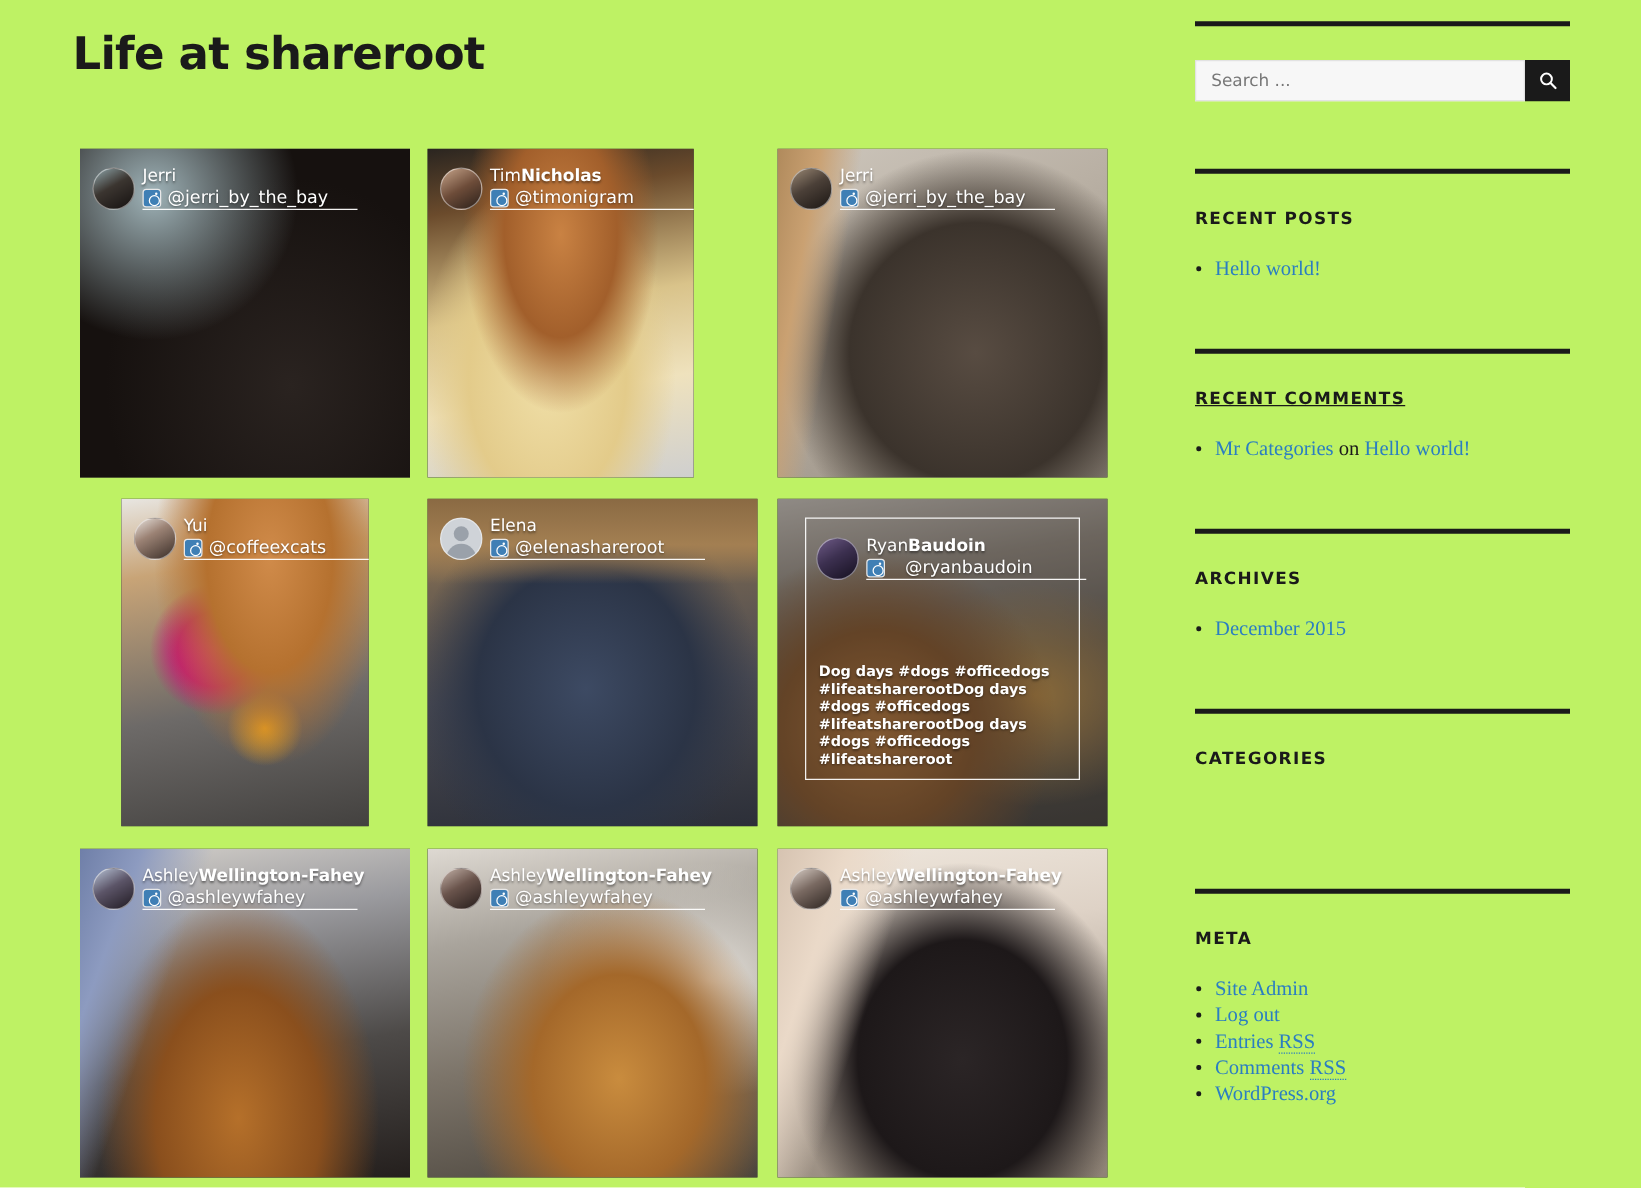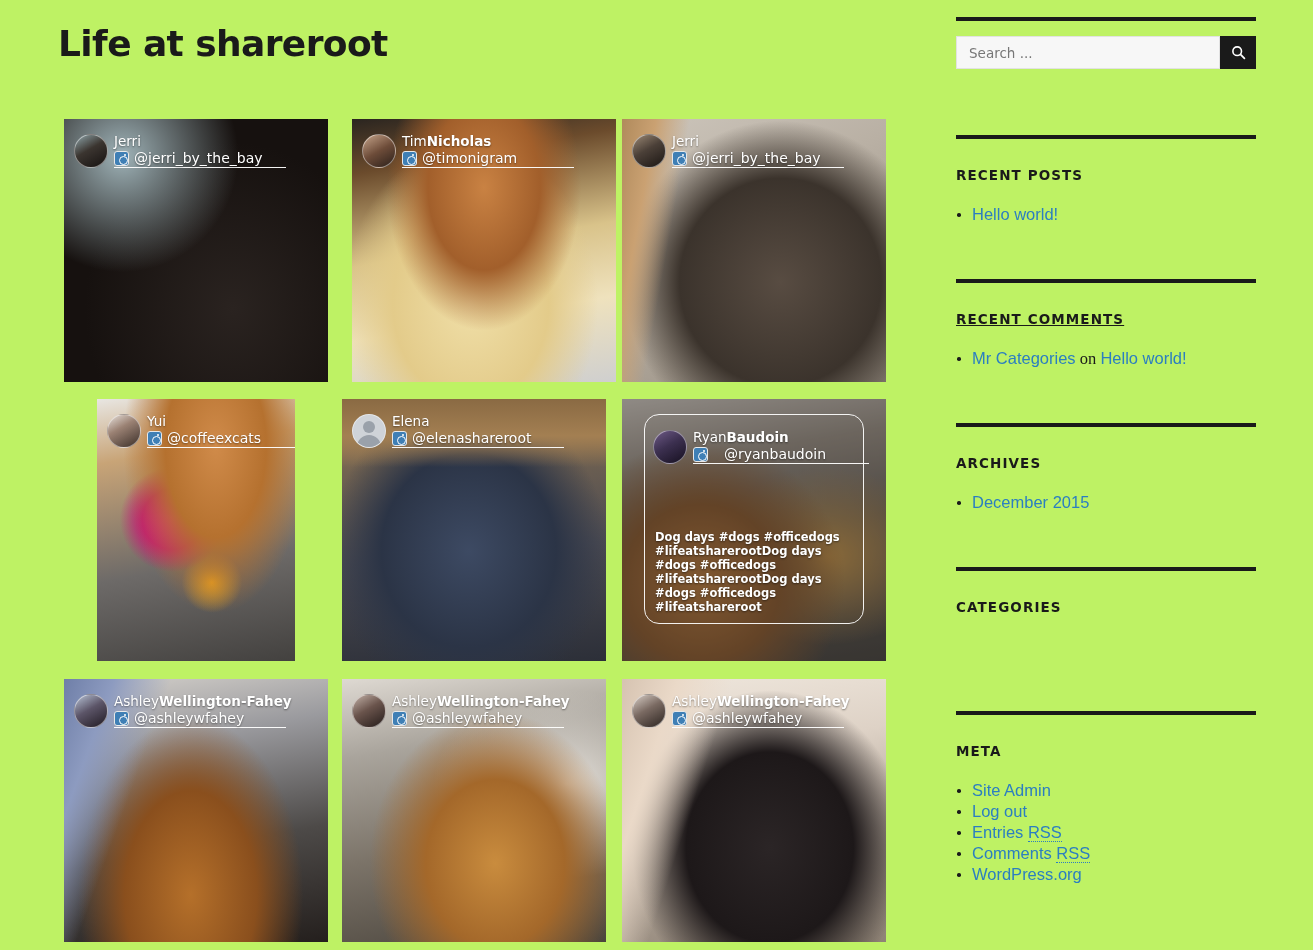--- a/index.html
+++ b/index.html
@@ -54,21 +54,20 @@
 
   
   .ovl {
     position: absolute;
     left: 0; top: 0;
     width: 100%;
     padding: 14px 10px 0 10px;
     display: flex;
     align-items: flex-end;
     pointer-events: none;
-    border-radius: 15px;
   }
   .ovl.boxed {
     border: 1px solid rgba(255,255,255,0.92);
     left: 22px; top: 15px;
     width: calc(100% - 44px);
     height: 210px;
     padding: 14px 8px 0 8px;
     display: block;
   }
   .ovl.boxed .id-row { display: flex; align-items: flex-start; }
@@ -209,32 +208,32 @@
     content: "";
     position: absolute;
     left: 1px; top: 9px;
     width: 3.5px; height: 3.5px;
     border-radius: 50%;
     background: #1a1a1a;
   }
   .wlink {
     color: #2b7ec1;
     text-decoration: none;
-    font-family: Liberation Sans, sans-serif;
+    font-family: Liberation Serif, serif;
     cursor: pointer;
   }
   .abbr {
     border-bottom: 1px dotted #2b7ec1;
   }
   .ontext { color: #1a1a1a; }
 
   
   .searchform {
     position: absolute;
-    left: 0; top: 36px;
+    left: 0; top: 48px;
     display: flex;
     width: 300px;
     height: 18px;
   }
   .searchinput {
     flex: 1 1 auto;
     border: 1px solid #e2e2e2;
     background: #f7f7f7;
     font-family: "DejaVu Sans", sans-serif;
     font-size: 13.5px;
@@ -280,21 +279,21 @@
               <span class="first">Jerri</span><span class="last"></span>
             </div>
             <div class="handleline">
               <span class="ig-icon"></span>
               <span class="handle">@jerri_by_the_bay</span>
             </div>
           </div>
         </div>
       </div>
 
-      <div class="tile" style="left:288px; top:0px; width:264px; height:263px;text-decoration:underline;">
+      <div class="tile" style="left:278px; top:0px; width:213px; height:263px;text-decoration:underline;">
         <div class="photo" style="background-image:
                radial-gradient(ellipse at 50% 26%, #c98243 0%, #a25f2b 30%, rgba(162,95,43,0) 52%),
                radial-gradient(ellipse at 45% 70%, #f0dfa8 0%, #e3cb8a 38%, rgba(227,203,138,0) 62%),
                linear-gradient(170deg, #2a2520 0%, #6b4b2c 18%, #d9c38a 48%, #efe2bd 72%, #cfcfcf 100%);"></div>
         <div class="ovl">
           <div class="avatar" style="background-image: linear-gradient(150deg,#c6a48a 0%,#6d4c39 50%,#2b201a 100%);"></div>
           <div class="id-text">
             <div class="nameline">
               <span class="first">Tim</span><span class="last">Nicholas</span>
             </div>

